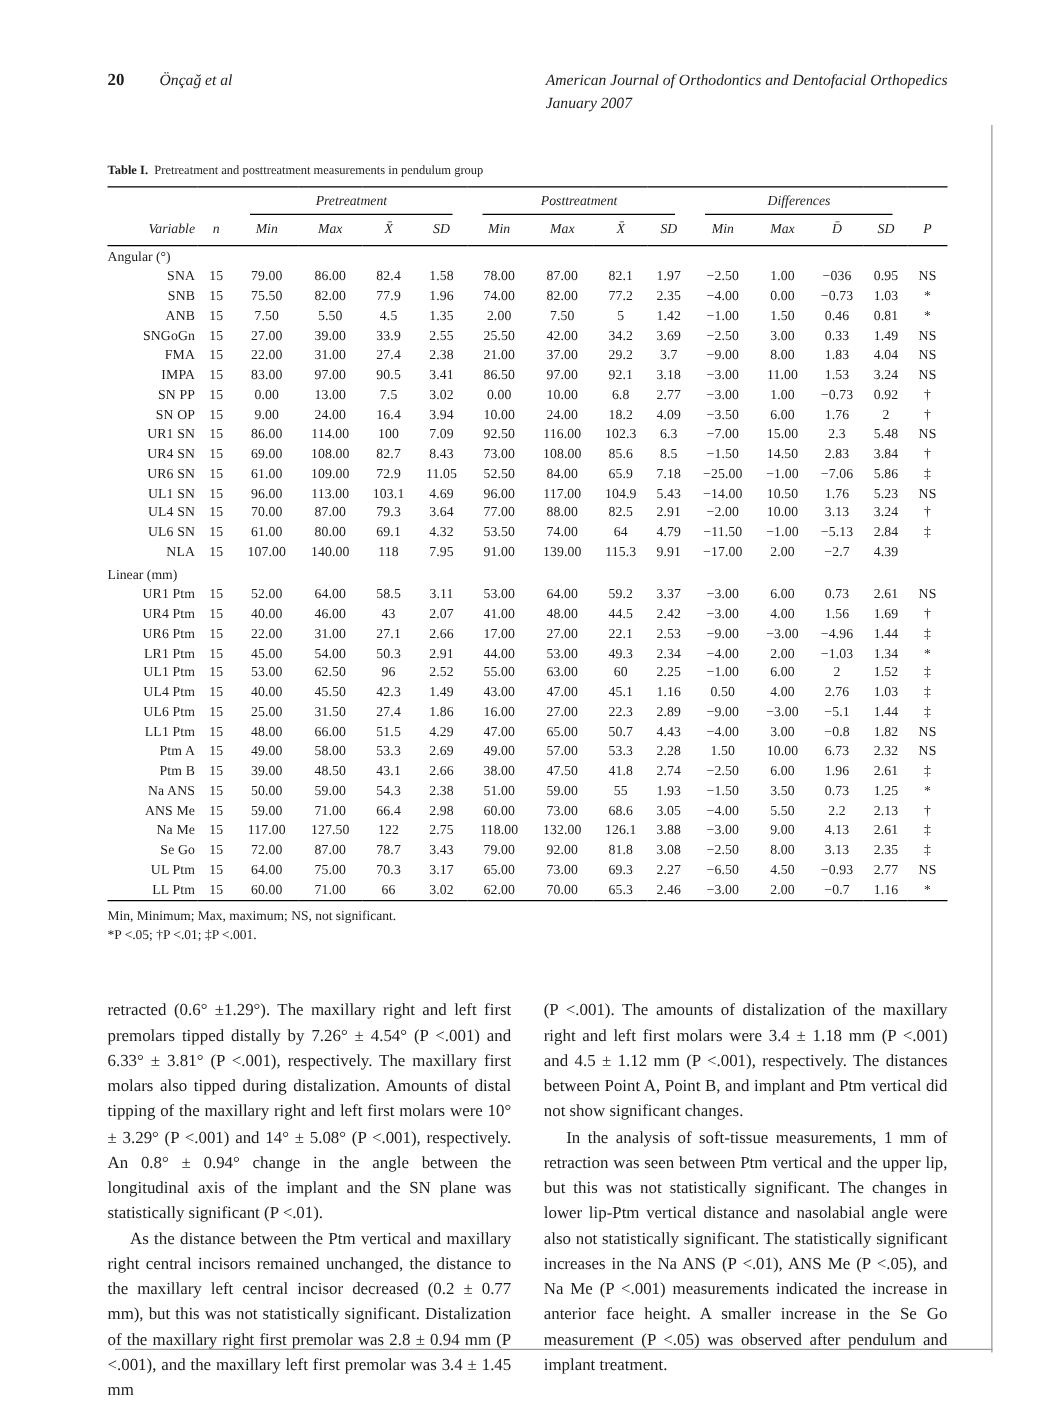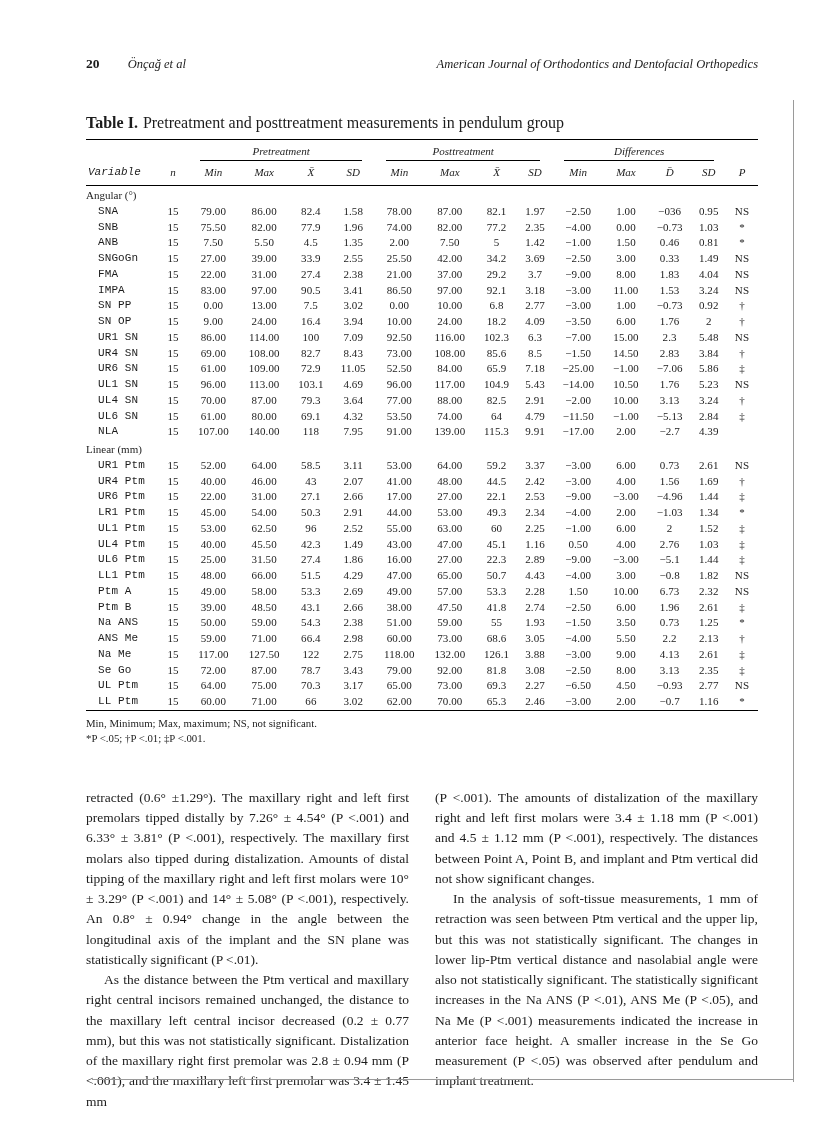--- a/index.html
+++ b/index.html
@@ -13,35 +13,35 @@
   .page { position:absolute; inset:0; padding:56px 80px 0 86px; }
 
   
   .page-header { display:flex; justify-content:space-between; align-items:flex-start; font-size:12.5px; }
   .header-left { white-space:nowrap; }
   .page-num { font-weight:bold; font-size:13.5px; margin-right:25px; }
   .authors { font-style:italic; }
   .header-right { font-style:italic; line-height:1.4; }
 
   
-  .table-caption { margin-top:40px; font-size:16px; }
+  .table-caption { margin-top:40px; font-size:10px; }
   .cap-label { font-weight:bold; margin-right:5px; }
 
   
   table.data-table {
     width:100%; border-collapse:collapse; margin-top:7px;
     font-size:11px; line-height:1.25;
     border-top:1.5px solid #000; border-bottom:1.5px solid #000;
   }
   .data-table th, .data-table td { font-weight:normal; padding:1px 2px; text-align:center; white-space:nowrap; }
   tr.group-row th { font-style:italic; padding-top:5px; }
   tr.group-row th .gline { display:block; padding-bottom:2px; margin:0 10px; border-bottom:1px solid #000; text-align:center; }
   tr.head-row th { font-style:italic; padding:4px 2px 5px 2px; }
   tr.head-row { border-bottom:1px solid #000; }
-  tr.head-row th.c0, td.c0 { text-align:left;font-family:Liberation Mono, monospace; }
+  tr.head-row th.c0, td.c0 { text-align:right; }
   td.c0 { padding-left:12px; }
   td.section-label { text-align:left; padding-left:0; padding-top:3px; }
   th.c0 { width:72px; }
   th.c1 { width:30px; }
   th.c14 { width:32px; }
   tr.data-row td { letter-spacing:0.1px; }
 
   
   .footnotes { margin-top:5px; font-size:10.8px; line-height:1.4; }
 
@@ -60,20 +60,21 @@
 
 <div class="page">
 
   <header class="page-header">
     <div class="header-left">
       <span class="page-num">20</span>
       <span class="authors">Önçağ et al</span>
     </div>
     <div class="header-right">
       <div>American Journal of Orthodontics and Dentofacial Orthopedics</div>
+      <div>January 2007</div>
     </div>
   </header>
 
   <div class="table-caption">
     <span class="cap-label">Table I.</span><span class="cap-text">Pretreatment and posttreatment measurements in pendulum group</span>
   </div>
 
   <table class="data-table">
     <thead id="table-head">
         <tr class="group-row">

